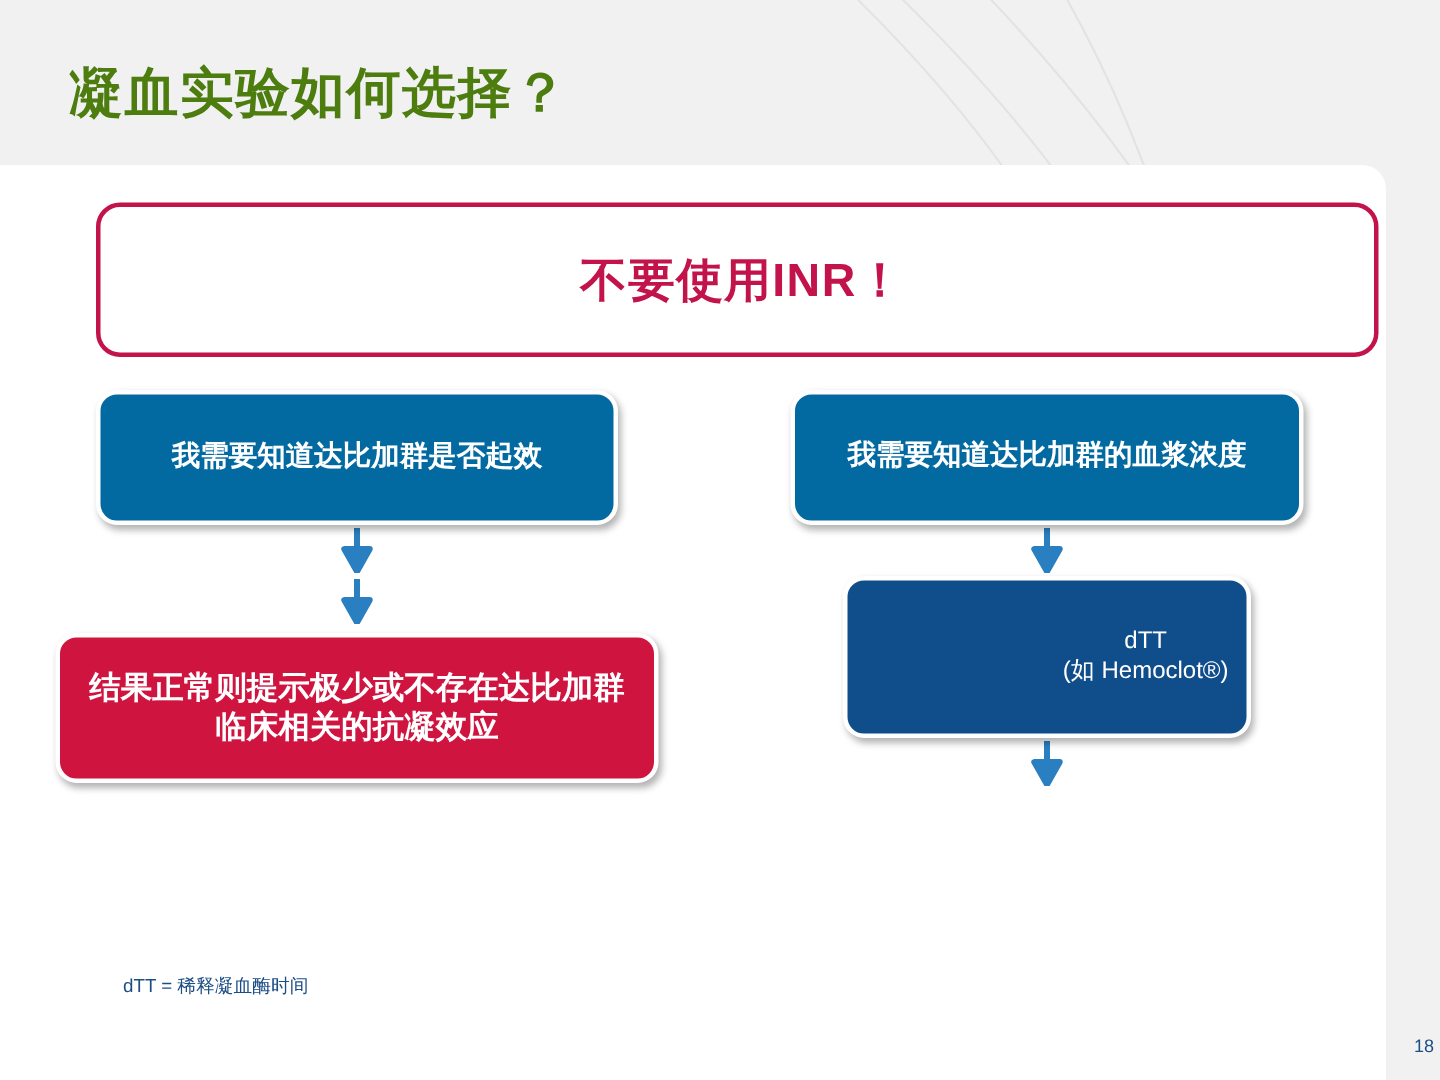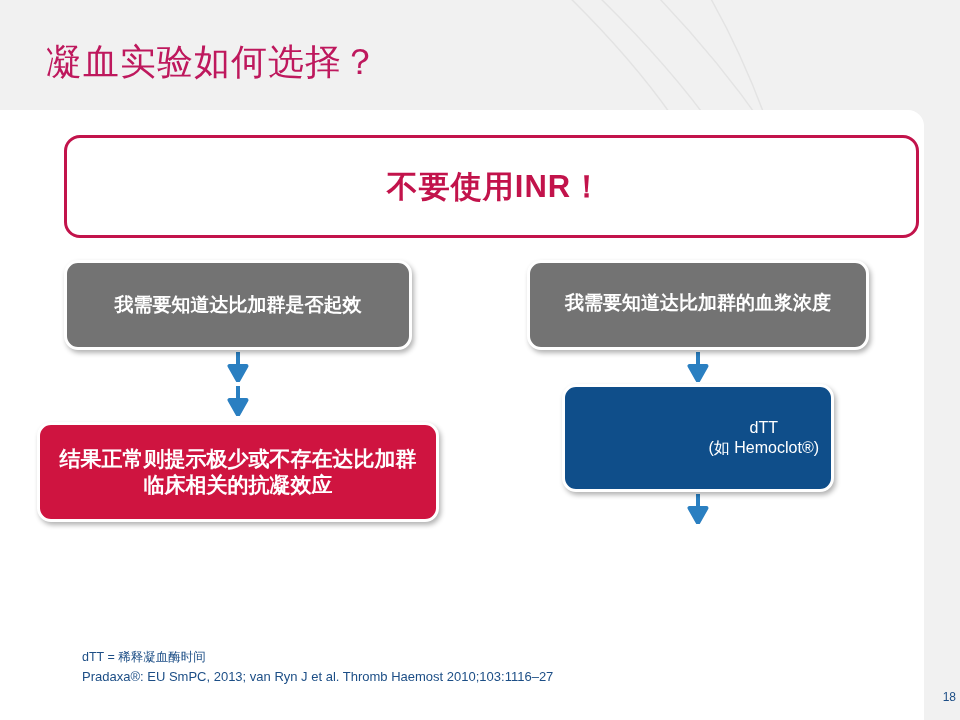--- a/index.html
+++ b/index.html
@@ -41,22 +41,22 @@
     top: 0;
     width: 960px;
     height: 112px;
     z-index: 2;
   }
   #page-title {
     position: absolute;
     left: 46px;
     top: 38px;
     font-size: 36px;
-    font-weight: normal;
-    color: #be185d;
+    font-weight: bold;
+    color: #4d7c0f;
     letter-spacing: 1px;
     white-space: nowrap;
   }
 
   
   #panel {
     position: absolute;
     left: 0;
     top: 110px;
     width: 924px;
@@ -106,21 +106,21 @@
     box-shadow: 2px 3px 5px rgba(0,0,0,0.30);
     color: #ffffff;
     display: flex;
     align-items: center;
     justify-content: center;
     text-align: center;
     font-weight: bold;
     position: relative;
   }
 
-  .node-teal   { background: #737373; }
+  .node-teal   { background: #0369a1; }
   .node-navy   { background: #0f4e8a; font-weight: normal; }
   .node-crimson{ background: #cf1440; }
 
   .node-label {
     line-height: 1.22;
     padding: 0 12px;
   }
 
   
   .n-teal {
@@ -258,20 +258,19 @@
       <div class="arrow-wrap">
         <svg width="22" height="30" viewBox="0 0 22 30">
           <path d="M11 0 L11 17 M11 29 L2.5 14 L19.5 14 Z" fill="#2a7fc1" stroke="#2a7fc1" stroke-width="4" stroke-linejoin="round"></path>
         </svg>
       </div>
 
     </div>
 
     <div id="footnotes">
       <div class="fn-line fn-line-1">dTT = 稀释凝血酶时间</div>
-      <div class="fn-line">Pradaxa®: EU SmPC, 2013; van Ryn J et al. Thromb Haemost 2010;103:1116–27</div>
     </div>
 
   </div>
 
   <div id="page-number">18</div>
 
 </div>
 
 </body></html>

